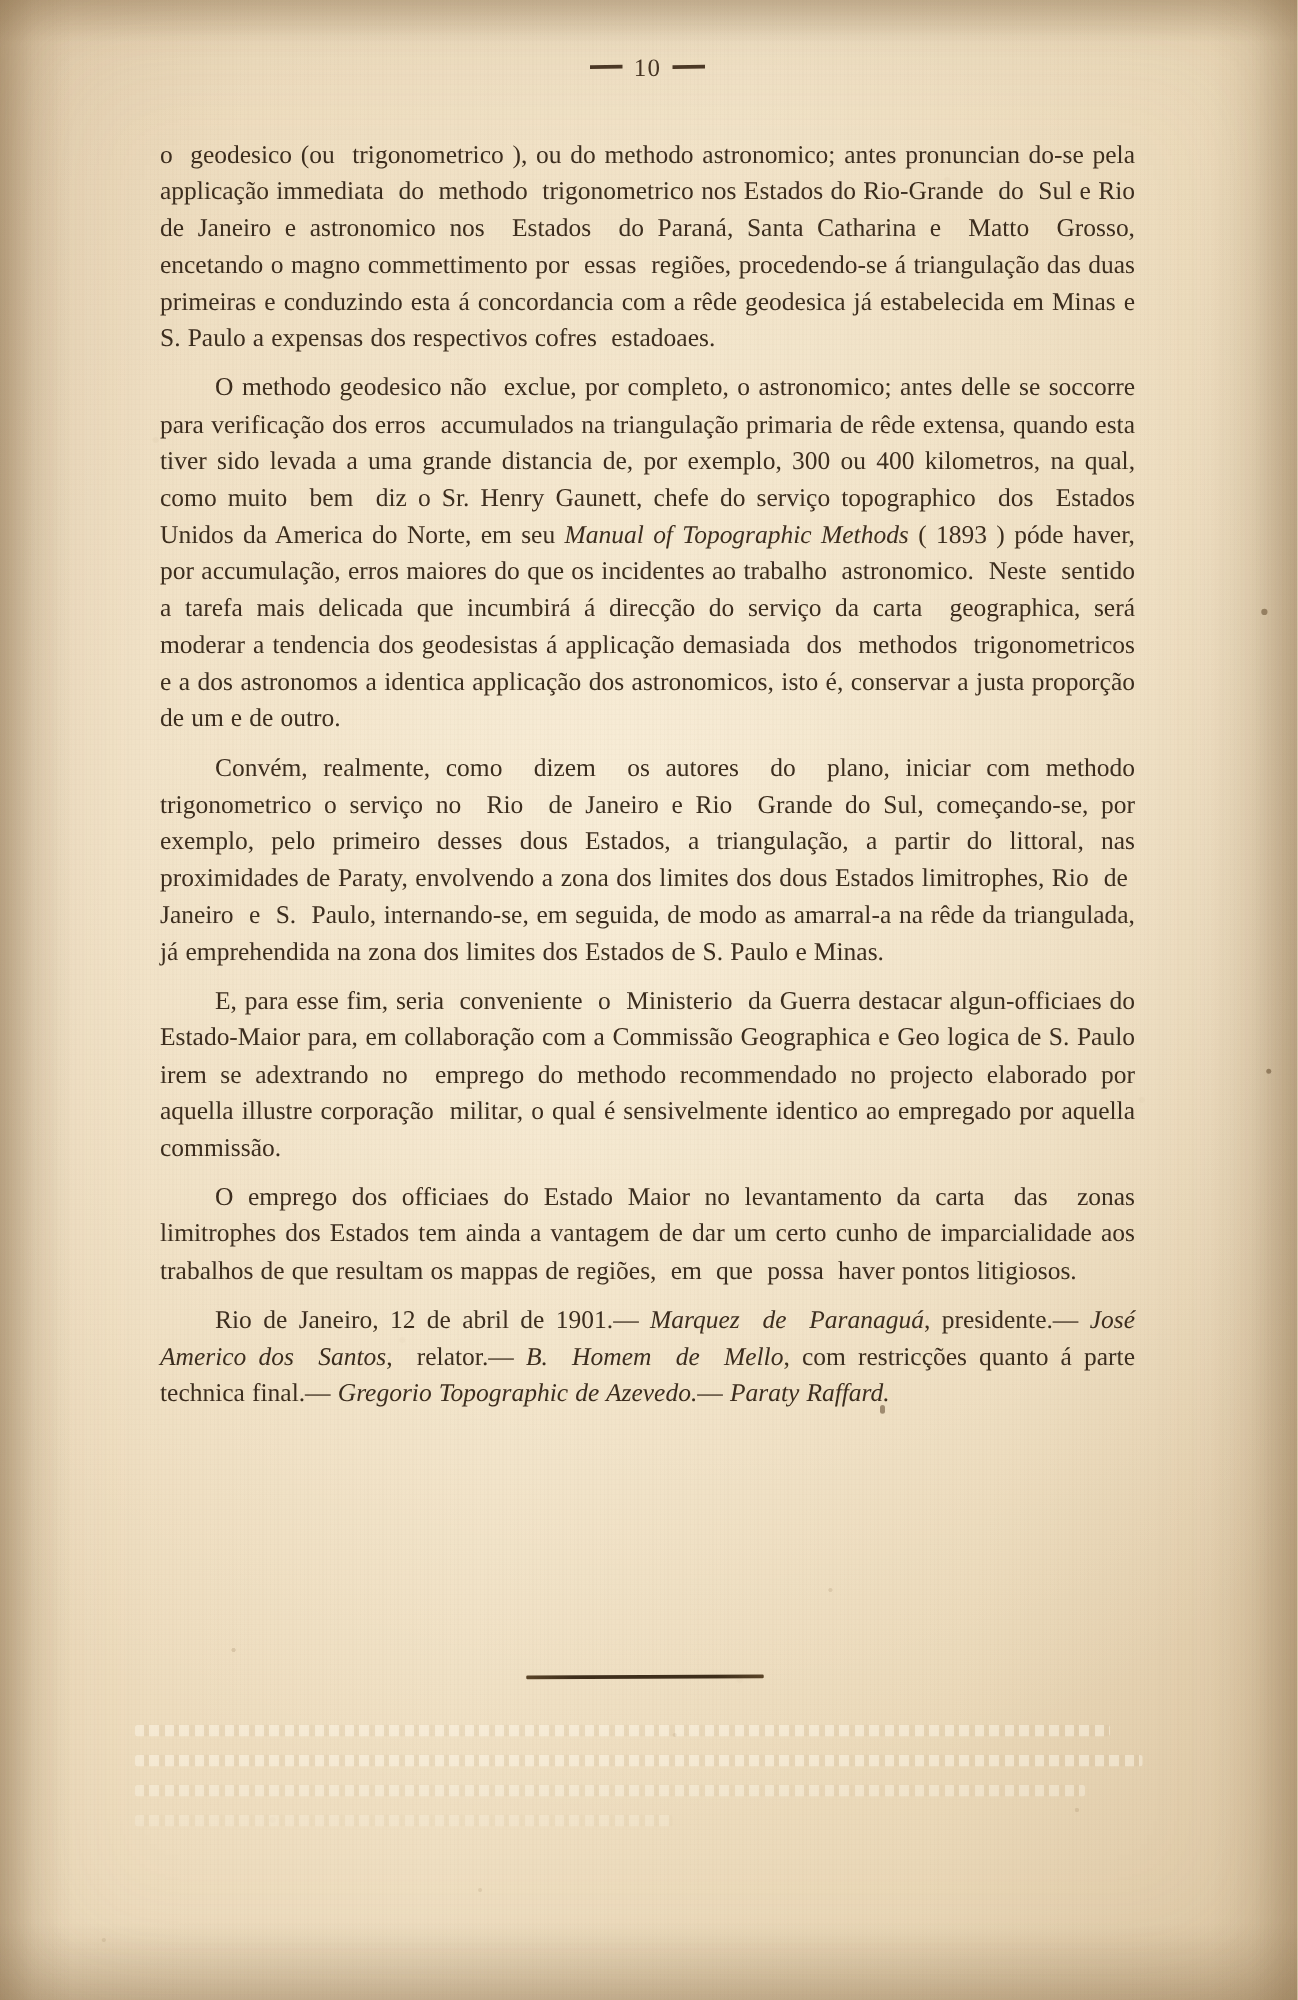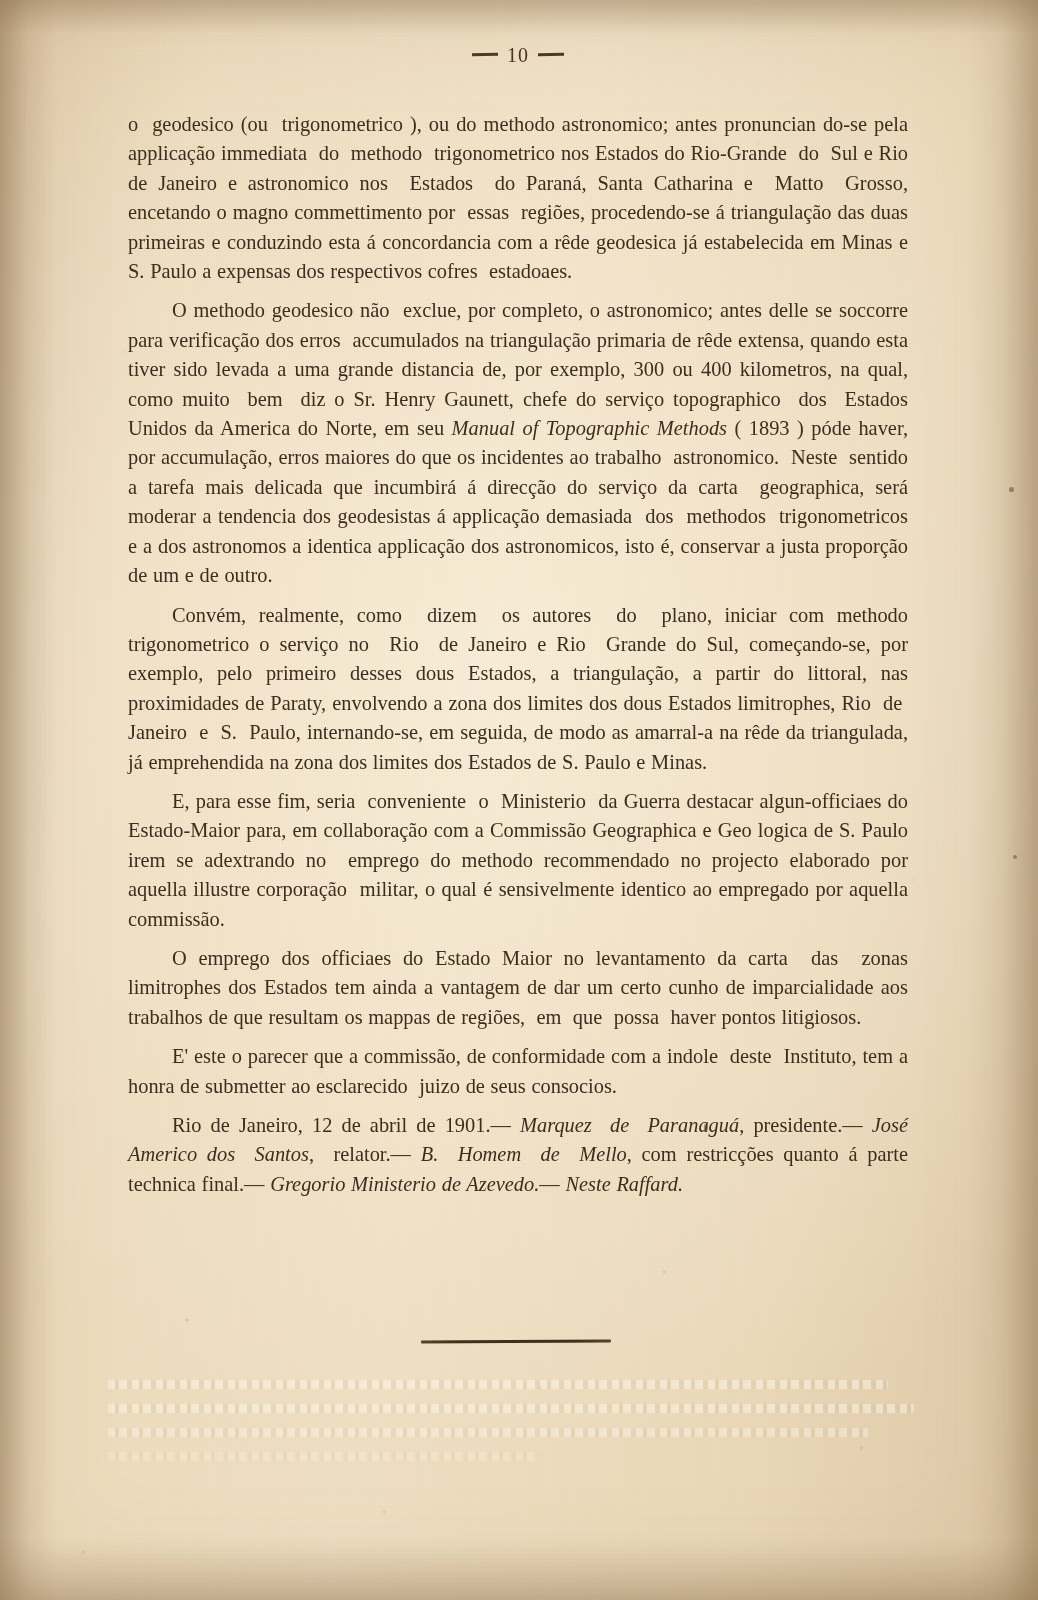--- a/index.html
+++ b/index.html
@@ -210,22 +210,21 @@
     <div id="folio">
       <span class="rule"></span><span>10</span><span class="rule"></span>
     </div>
 
     <div id="body-text">
       <p class="para no-indent">o&nbsp; geodesico (ou&nbsp; trigonometrico ), ou do methodo astronomico; antes pronuncian do-se pela applicação immediata&nbsp; do&nbsp; methodo&nbsp; trigonometrico nos Estados do Rio-Grande&nbsp; do&nbsp; Sul e Rio de Janeiro e astronomico nos&nbsp; Estados&nbsp; do Paraná, Santa Catharina e&nbsp; Matto&nbsp; Grosso, encetando o magno commettimento por&nbsp; essas&nbsp; regiões, procedendo-se á triangulação das duas primeiras e conduzindo esta á concordancia com a rêde geodesica já estabelecida em Minas e S. Paulo a expensas dos respectivos cofres&nbsp; estadoaes.</p>
       <p class="para">O methodo geodesico não&nbsp; exclue, por completo, o astronomico; antes delle se soccorre para verificação dos erros&nbsp; accumulados na triangulação primaria de rêde extensa, quando esta tiver sido levada a uma grande distancia de, por exemplo, 300 ou 400 kilometros, na qual, como muito&nbsp; bem&nbsp; diz o Sr. Henry Gaunett, chefe do serviço topographico&nbsp; dos&nbsp; Estados Unidos da America do Norte, em seu <i>Manual of Topographic Methods</i> ( 1893 ) póde haver, por accumulação, erros maiores do que os incidentes ao trabalho&nbsp; astronomico.&nbsp; Neste&nbsp; sentido a tarefa mais delicada que incumbirá á direcção do serviço da carta&nbsp; geographica, será moderar a tendencia dos geodesistas á applicação demasiada&nbsp; dos&nbsp; methodos&nbsp; trigonometricos e a dos astronomos a identica applicação dos astronomicos, isto é, conservar a justa proporção de um e de outro.</p>
       <p class="para">Convém, realmente, como&nbsp; dizem&nbsp; os autores&nbsp; do&nbsp; plano, iniciar com methodo trigonometrico o serviço no&nbsp; Rio&nbsp; de Janeiro e Rio&nbsp; Grande do Sul, começando-se, por exemplo, pelo primeiro desses dous Estados, a triangulação, a partir do littoral, nas proximidades de Paraty, envolvendo a zona dos limites dos dous Estados limitrophes, Rio&nbsp; de&nbsp; Janeiro&nbsp; e&nbsp; S.&nbsp; Paulo, internando-se, em seguida, de modo as amarral-a na rêde da triangulada, já emprehendida na zona dos limites dos Estados de S. Paulo e Minas.</p>
       <p class="para">E, para esse fim, seria&nbsp; conveniente&nbsp; o&nbsp; Ministerio&nbsp; da Guerra destacar algun-officiaes do Estado-Maior para, em collaboração com a Commissão Geographica e Geo logica de S. Paulo irem se adextrando no&nbsp; emprego do methodo recommendado no projecto elaborado por aquella illustre corporação&nbsp; militar, o qual é sensivelmente identico ao empregado por aquella commissão.</p>
       <p class="para">O emprego dos officiaes do Estado Maior no levantamento da carta&nbsp; das&nbsp; zonas limitrophes dos Estados tem ainda a vantagem de dar um certo cunho de imparcialidade aos trabalhos de que resultam os mappas de regiões,&nbsp; em&nbsp; que&nbsp; possa&nbsp; haver pontos litigiosos.</p>
-      <p class="para">E' este o parecer que a commissão, de conformidade com a indole&nbsp; deste&nbsp; Instituto, tem a honra de submetter ao esclarecido&nbsp; juizo de seus consocios.</p>
-      <p class="para">Rio de Janeiro, 12 de abril de 1901.— <i>Marquez&nbsp; de&nbsp; Paranaguá</i>, presidente.— <i>José Americo dos&nbsp; Santos</i>,&nbsp; relator.— <i>B.&nbsp; Homem&nbsp; de&nbsp; Mello</i>, com restricções quanto á parte technica final.— <i>Gregorio Ministerio de Azevedo.</i>— <i>Neste Raffard.</i></p>
+      <p class="para">Rio de Janeiro, 12 de abril de 1901.— <i>Marquez&nbsp; de&nbsp; Paranaguá</i>, presidente.— <i>José Americo dos&nbsp; Santos</i>,&nbsp; relator.— <i>B.&nbsp; Homem&nbsp; de&nbsp; Mello</i>, com restricções quanto á parte technica final.— <i>Gregorio Topographic de Azevedo.</i>— <i>Paraty Raffard.</i></p>
     </div>
 
     <div id="ink-wash"></div>
   </div>
 
   <div id="bottom-rule"></div>
 
   <div id="showthrough">
     <div class="gl l1"></div>
     <div class="gl l2"></div>

